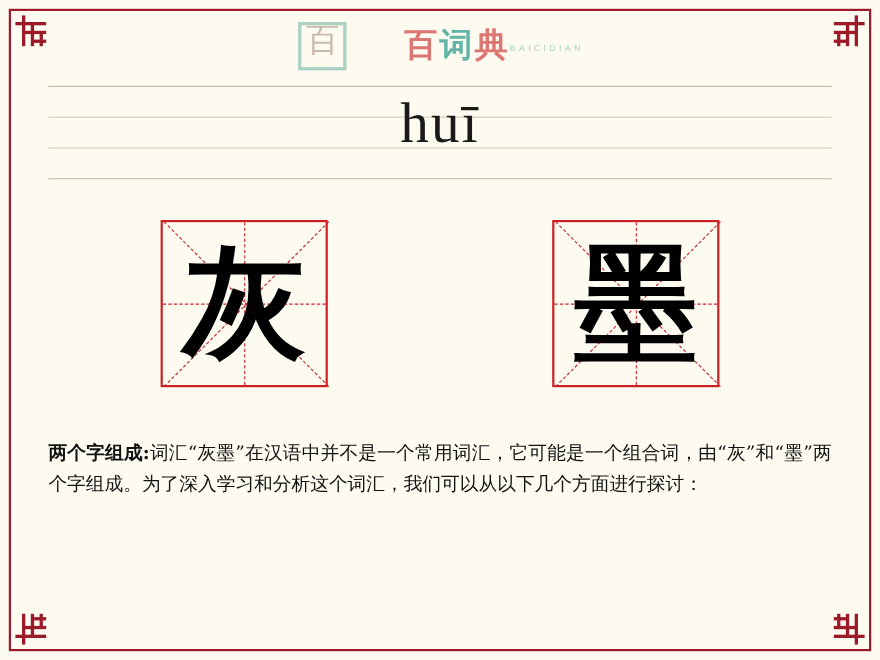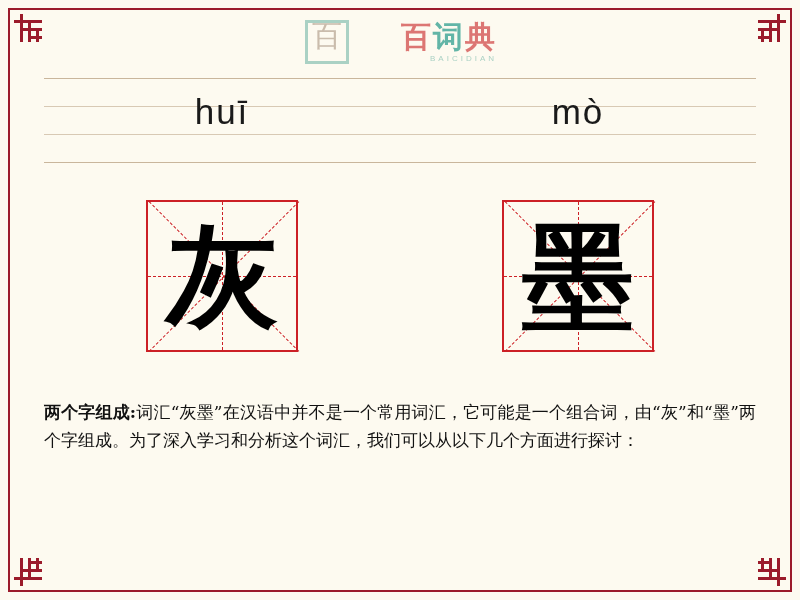--- a/index.html
+++ b/index.html
@@ -82,22 +82,21 @@
     position: absolute;
     left: 0; top: -2px;
     width: 48px;
     text-align: center;
     font-size: 30px;
     color: #b9a896;
     font-family: "DejaVu Serif", serif;
   }
   .logo-text {
     display: flex;
-    flex-direction: column;
-    align-items: flex-end;
+    align-items: center;
     line-height: 1;
     margin-left: 44px;
   }
   .logo-cn {
     font-size: 30px;
     letter-spacing: 2px;
     color: #d24a4a;
     font-weight: bold;
     font-family: "DejaVu Serif", serif;
   }
@@ -135,23 +134,23 @@
     left: 0; right: 0;
     top: 0;
     height: 84px;
     display: flex;
   }
   .pinyin-cell {
     flex: 1 1 0;
     display: flex;
     align-items: center;
     justify-content: center;
-    font-size: 35px;
+    font-size: 52px;
     color: #1a1a1a;
-    font-family: Liberation Sans, sans-serif;
+    font-family: Liberation Serif, serif;
     letter-spacing: 2px;
     padding-bottom: 16px;
     box-sizing: border-box;
   }
 
   
   .chars {
     position: absolute;
     left: 44px;
     right: 44px;
@@ -281,21 +280,20 @@
   </div>
 </div>
 
 <div class="staff">
   <div class="line solid l1"></div>
   <div class="line l2"></div>
   <div class="line l3"></div>
   <div class="line solid l4"></div>
   <div class="pinyin-row">
     <div class="pinyin-cell">huī</div>
-    <div class="pinyin-cell">mò</div>
   </div>
 </div>
 
 <div class="chars">
   <div class="char-cell">
     <div class="tianzige">
       <div class="hline"></div>
       <div class="vline"></div>
       <div class="diag1"></div>
       <div class="diag2"></div>

